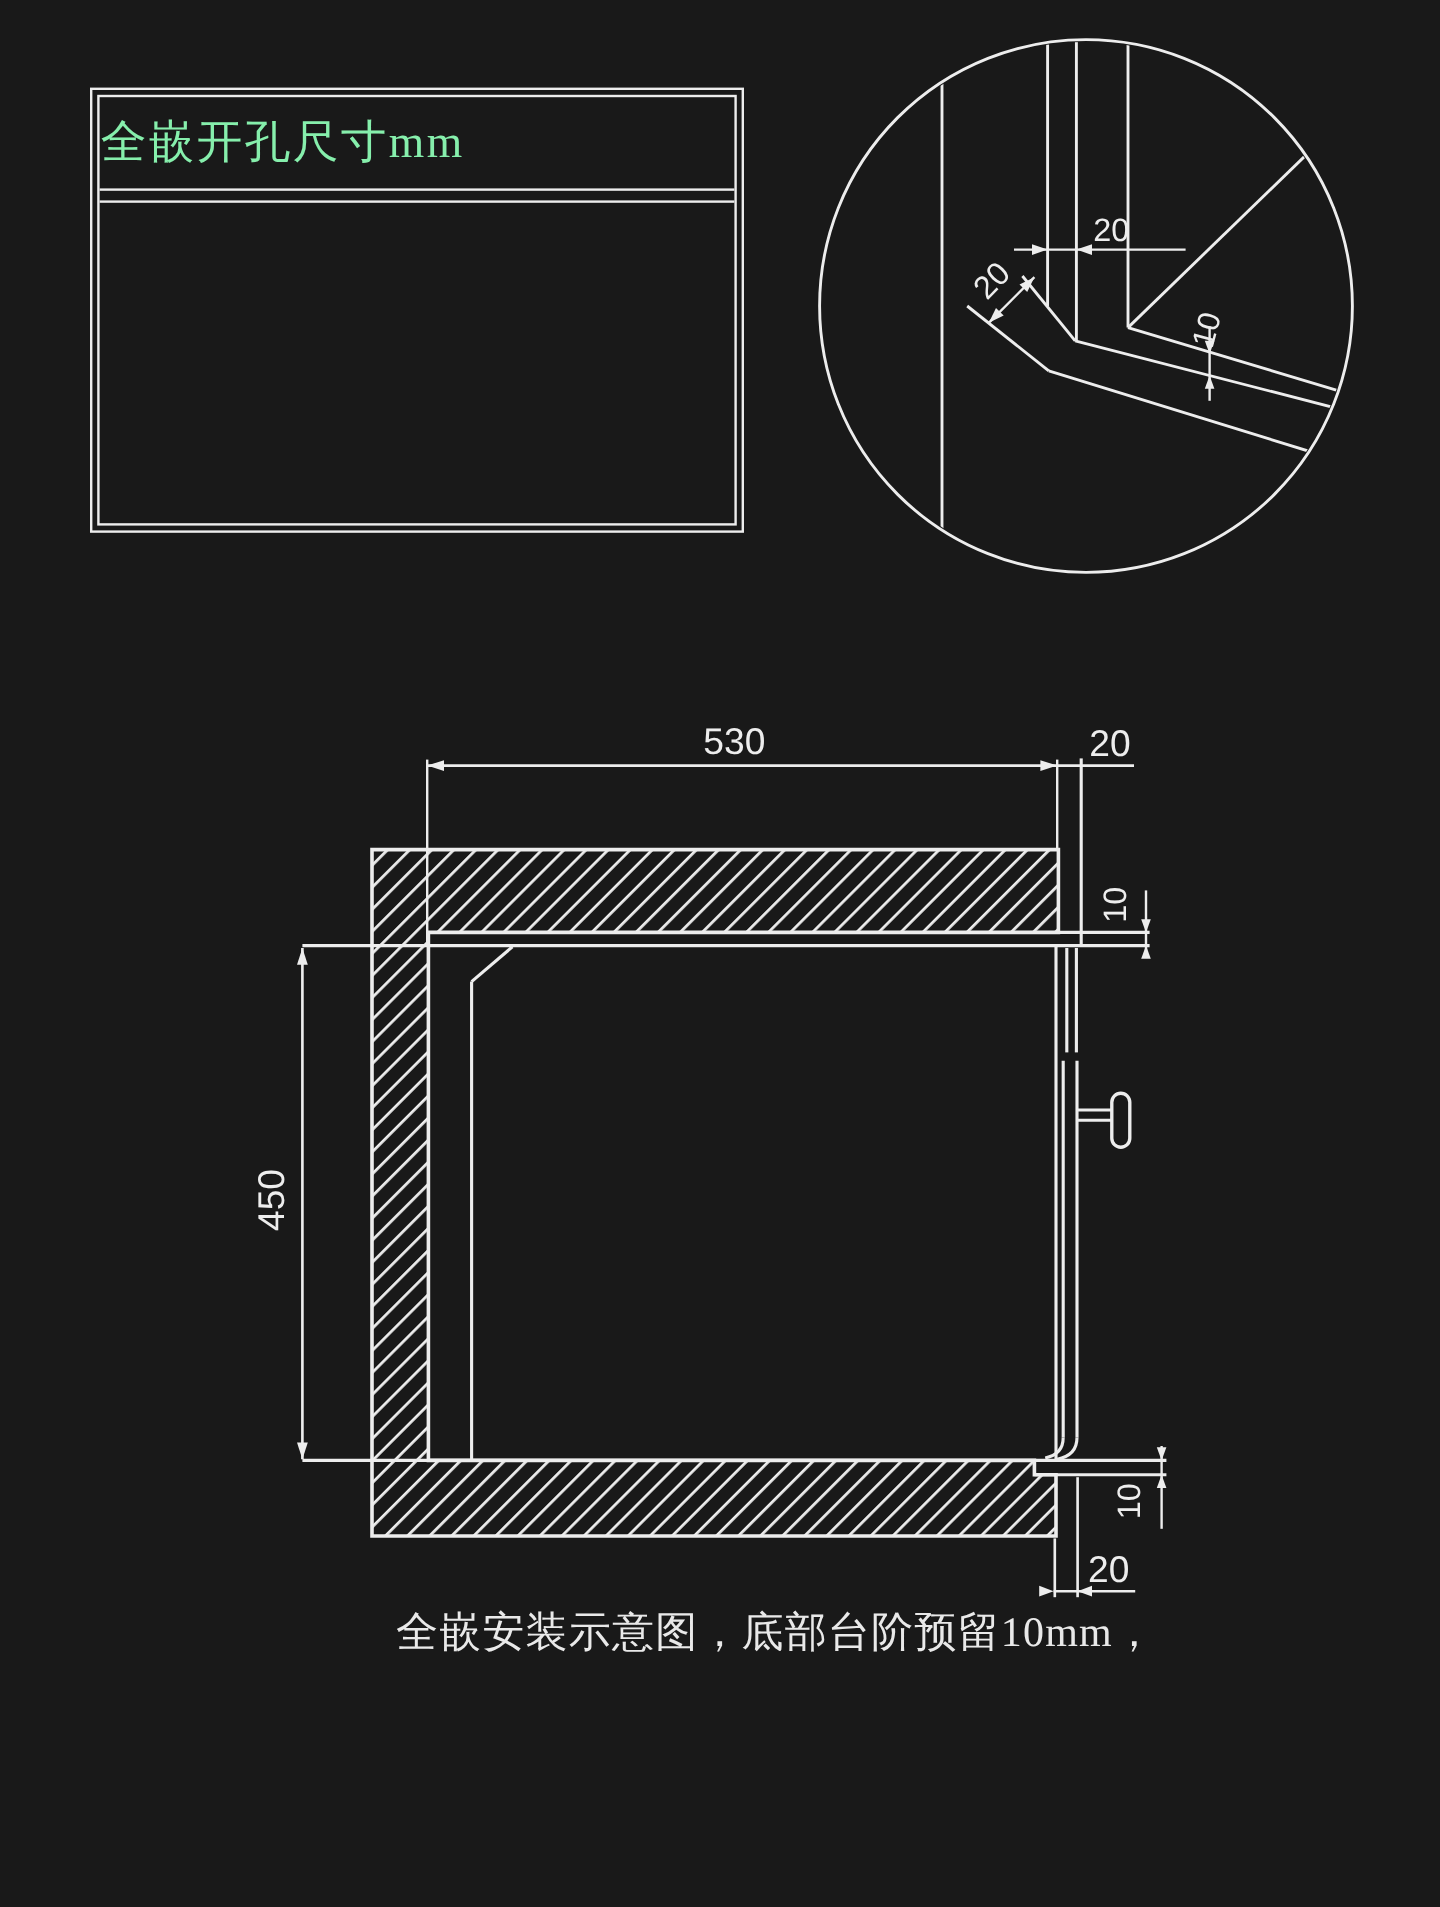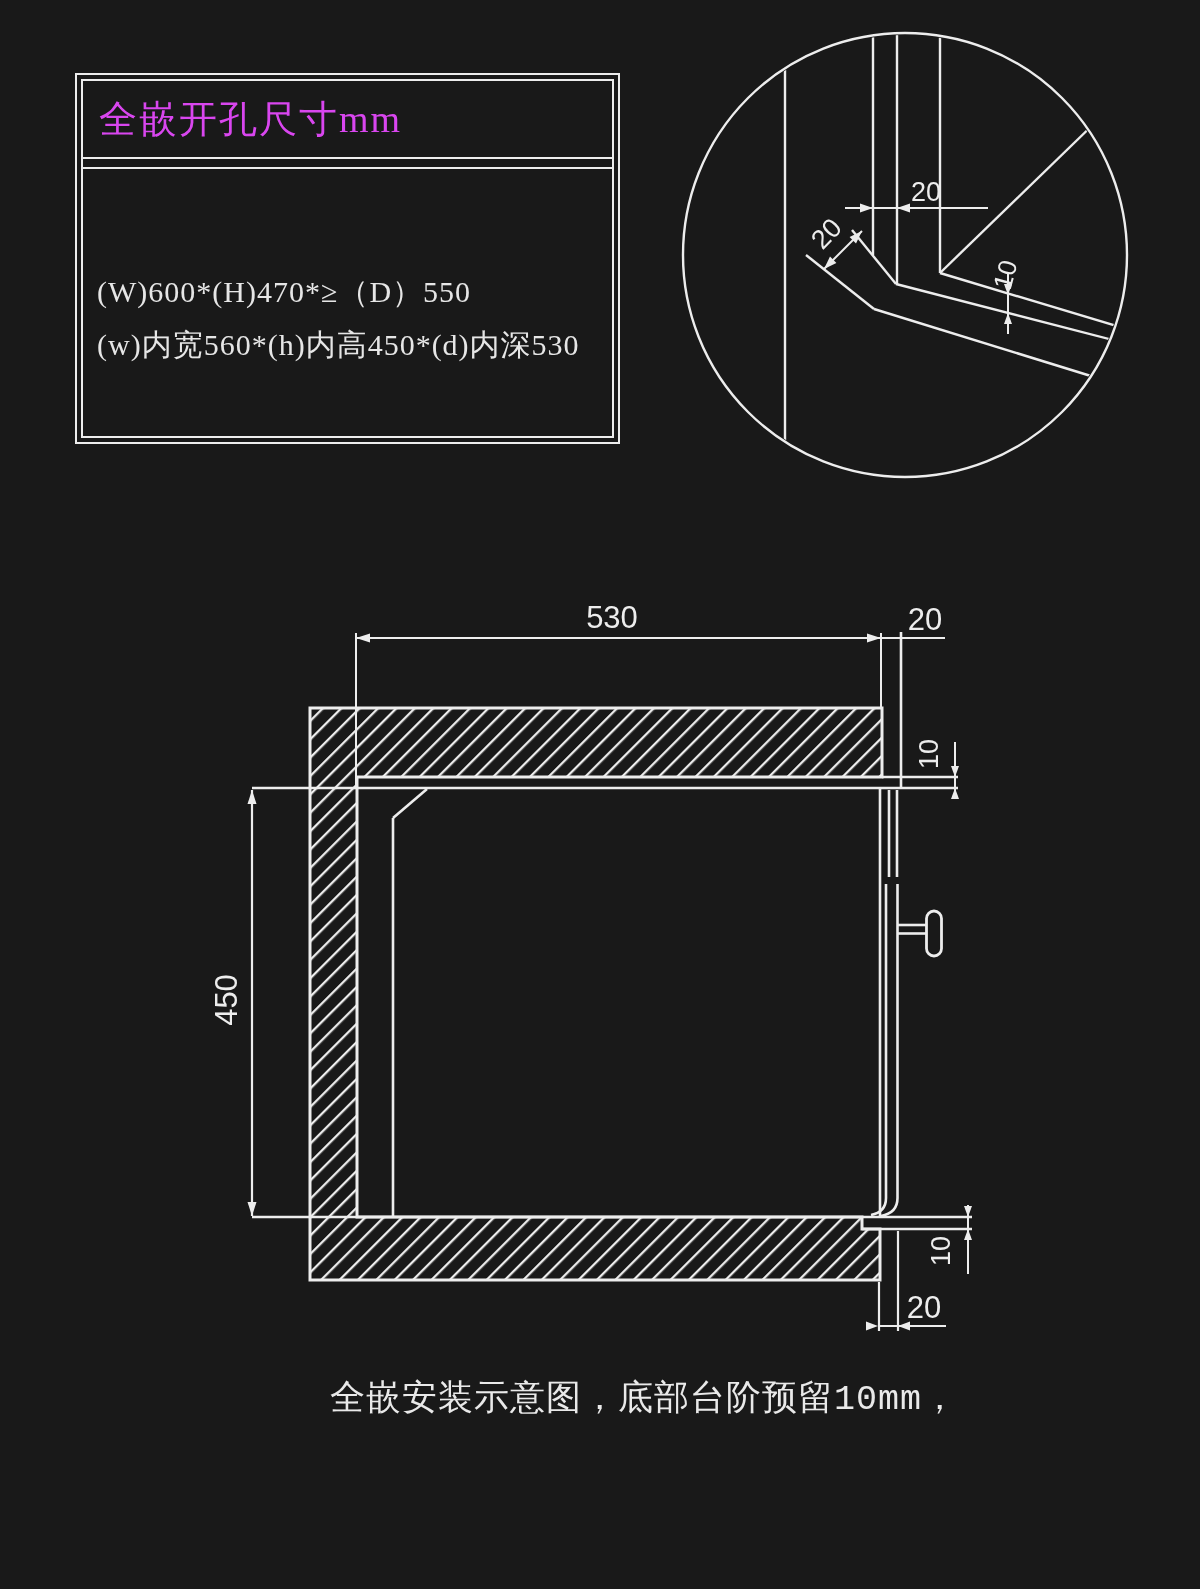--- a/index.html
+++ b/index.html
@@ -19,52 +19,47 @@
     padding:4px;
   }
   #info-box-inner{
     width:100%;height:100%;
     border:2px solid #ededed;
     box-sizing:border-box;
   }
   #info-title{
     height:76px;line-height:76px;
     border-bottom:2px solid #ededed;
-    padding-left:16px;
-    font-size:38px;color:#d946ef;
+    padding-left:1px;
+    font-size:38px;color:#86efac;
     letter-spacing:2px;
     white-space:nowrap;
   }
   #info-divider{height:8px;border-bottom:2px solid #ededed;}
   #info-body{
     padding:96px 0 0 14px;
     color:#e6e6e6;font-size:30px;
   }
   #info-body .spec-line{line-height:53px;white-space:nowrap;letter-spacing:1px;}
   
   #caption{
-    left:330px;top:1376px;width:700px;
+    left:330px;top:1336px;width:700px;
     color:#e9e9e9;font-size:35px;line-height:49px;
     letter-spacing:1px;
-    font-family:Liberation Mono, monospace;
   }
   svg{position:absolute;left:0;top:0;}
   text{font-family:"Liberation Sans","DejaVu Sans",sans-serif;fill:#ededed;}
 </style>
 </head>
 <body>
 
 <div class="abs" id="info-box">
   <div id="info-box-inner">
     <div id="info-title">全嵌开孔尺寸mm</div>
     <div id="info-divider"></div>
-    <div id="info-body">
-      <div class="spec-line">(W)600*(H)470*≥（D）550</div>
-      <div class="spec-line">(w)内宽560*(h)内高450*(d)内深530</div>
-    </div>
   </div>
 </div>
 
 <svg width="1200" height="1589" viewBox="0 0 1200 1589">
   <defs>
     <pattern id="hatch" width="13" height="13" patternUnits="userSpaceOnUse" patternTransform="rotate(45)">
       <line x1="0" y1="0" x2="0" y2="13" stroke="#ededed" stroke-width="4.6"></line>
     </pattern>
     <clipPath id="circleClip">
         <circle cx="905" cy="255" r="220"></circle>

